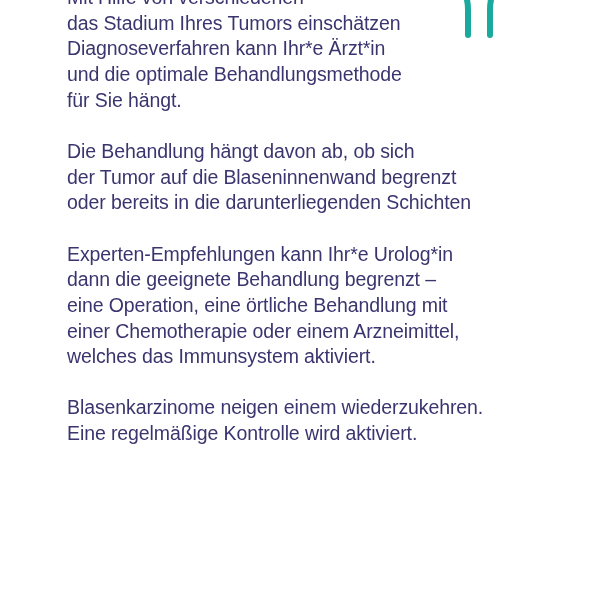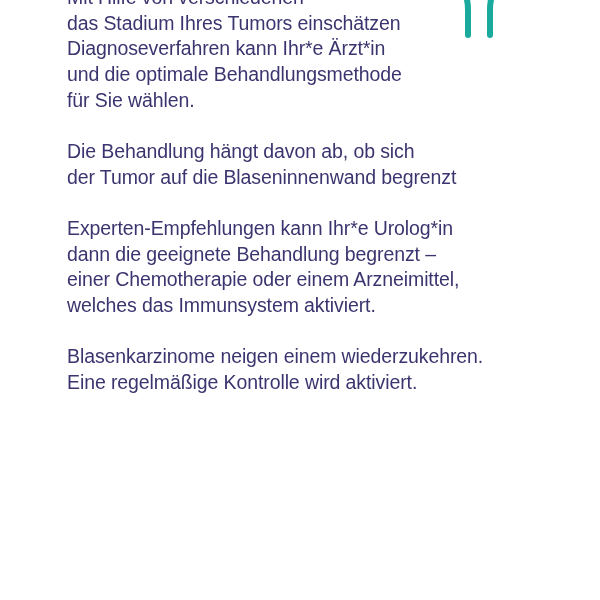--- a/index.html
+++ b/index.html
@@ -23,29 +23,31 @@
     <path d="M 40 4 Q 28 10 28 30 L 28 55" fill="none" stroke="#1aa99d" stroke-width="6" stroke-linecap="round"></path>
   </svg>
 </div>
 
 <div class="content">
   <p class="para">
     <span class="line">Mit Hilfe von verschiedenen</span>
     <span class="line">das Stadium Ihres Tumors einschätzen</span>
     <span class="line">Diagnoseverfahren kann Ihr*e Ärzt*in</span>
     <span class="line">und die optimale Behandlungsmethode</span>
-    <span class="line">für Sie wählen.</span>
+    <span class="line">für Sie hängt.</span>
   </p>
   <p class="para">
     <span class="line">Die Behandlung hängt davon ab, ob sich</span>
     <span class="line">der Tumor auf die Blaseninnenwand begrenzt</span>
+    <span class="line">oder bereits in die darunterliegenden Schichten</span>
   </p>
   <p class="para">
     <span class="line">Experten-Empfehlungen kann Ihr*e Urolog*in</span>
     <span class="line">dann die geeignete Behandlung begrenzt –</span>
+    <span class="line">eine Operation, eine örtliche Behandlung mit</span>
     <span class="line">einer Chemotherapie oder einem Arzneimittel,</span>
     <span class="line">welches das Immunsystem aktiviert.</span>
   </p>
   <p class="para">
     <span class="line">Blasenkarzinome neigen einem wiederzukehren.</span>
     <span class="line">Eine regelmäßige Kontrolle wird aktiviert.</span>
   </p>
 </div>
 
 </body></html>

